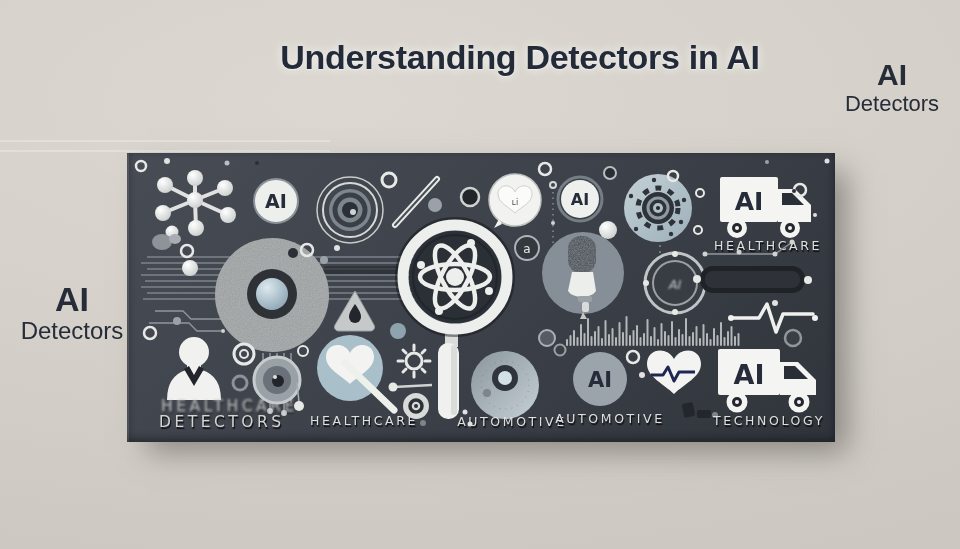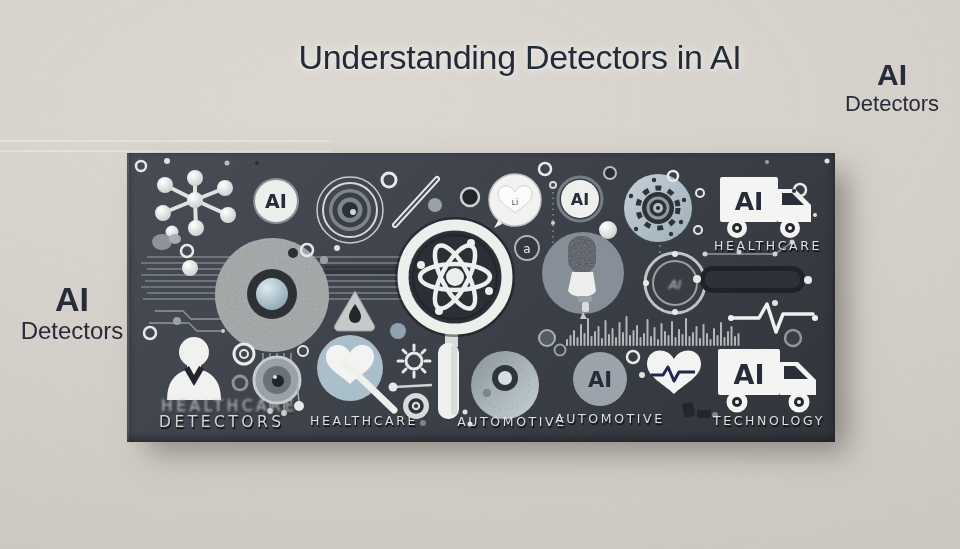--- a/index.html
+++ b/index.html
@@ -5,21 +5,21 @@
   html,body{margin:0;padding:0;background:#b9b5ae;}
   .stage{
     position:relative;width:960px;height:549px;overflow:hidden;
     font-family:"Liberation Sans",sans-serif;
     background:radial-gradient(120% 90% at 35% 18%, #dcd8d1 0%, #d6d2cb 45%, #ccc8c1 100%);
   }
   .streaks{position:absolute;left:0;top:134px;width:330px;height:26px;opacity:.5;pointer-events:none;
     background:repeating-linear-gradient(180deg, transparent 0 6px, rgba(255,255,255,.55) 6px 7.5px, transparent 7.5px 10px);}
   .title{
     position:absolute;top:38px;left:50%;transform:translateX(-50%);margin:0 0 0 40px;
-    white-space:nowrap;font-size:34px;font-weight:400;color:#232a38;letter-spacing:-.3px;
+    white-space:nowrap;font-size:34px;font-weight:700;color:#232a38;letter-spacing:-.3px;
     text-shadow:0 0 10px rgba(255,255,255,.8), 0 1px 1px rgba(255,255,255,.45);
   }
   .caption{position:absolute;text-align:center;color:#262c38;}
   .caption .cap-ai{font-weight:700;line-height:1;}
   .caption .cap-det{font-weight:400;line-height:1.05;}
   .caption-right{top:60px;right:12px;width:112px;}
   .caption-right .cap-ai{font-size:30px;}
   .caption-right .cap-det{font-size:22px;margin-top:2px;}
   .caption-left{top:282px;left:16px;width:112px;}
   .caption-left .cap-ai{font-size:34px;}

